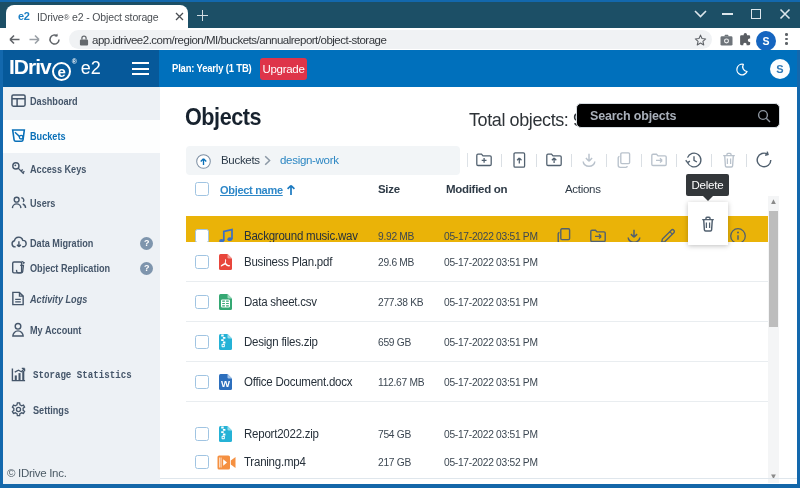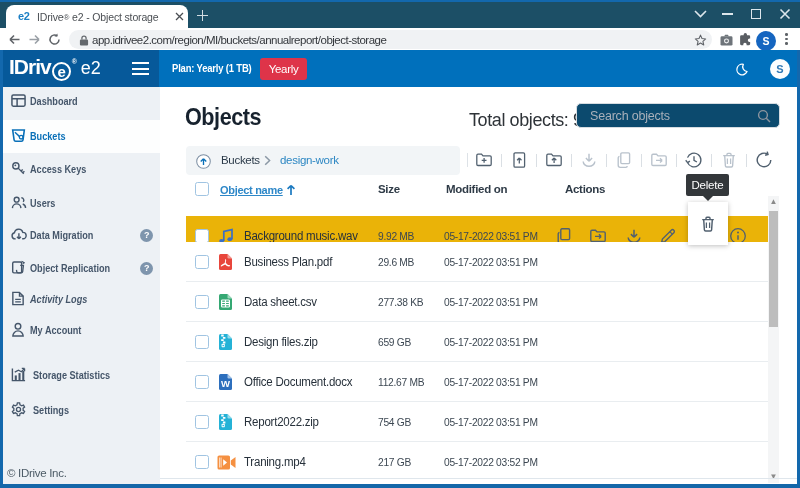--- a/index.html
+++ b/index.html
@@ -39,36 +39,36 @@
 .sitem.active { background:#fdfefe; border-left:3px solid #0a70b8; color:#0a70b8; height:33px; }
 .sitem.active .lbl { left:27px; }
 .sitem.active svg { left:8px; }
 .qbadge { position:absolute; left:140px; top:10px; width:13px; height:13px; border-radius:50%; background:#7e95ad; color:#fff; font-size:9px; font-weight:bold; text-align:center; line-height:13px; }
 #sfoot { position:absolute; left:7px; top:380px; font-size:11.5px; color:#4c5b66; letter-spacing:-0.3px; }
 
 
 #main { position:absolute; left:160px; top:87px; width:637px; height:398px; background:#fff; }
 #pageTitle { position:absolute; left:25px; top:16px; font-size:24px; font-weight:bold; color:#17222e; letter-spacing:-0.5px; transform:scaleX(0.9); transform-origin:left top; }
 #totObj { position:absolute; left:309px; top:23px; font-size:18px; color:#2e3338; letter-spacing:-0.4px; }
-#searchBox { position:absolute; left:416px; top:16px; width:204px; height:25px; border:1px solid #d6dce1; border-radius:5px; background:#0c4a6e; }
+#searchBox { position:absolute; left:416px; top:16px; width:204px; height:25px; border:1px solid #d6dce1; border-radius:5px; background:#000000;font-weight:bold; }
 #searchBox .ph { position:absolute; left:13px; top:5px; font-size:12.5px; color:#a9b0ba; letter-spacing:-0.2px; }
 #crumbBar { position:absolute; left:26px; top:59px; width:274px; height:29px; background:#f2f5f7; border-radius:4px; }
 #crumbBar .b1 { position:absolute; left:35px; top:8px; font-size:11.5px; color:#2b3a49; letter-spacing:-0.3px; }
 #crumbBar .b2 { position:absolute; left:94px; top:8px; font-size:11.5px; color:#2d87c3; letter-spacing:-0.3px; }
 #tbBorder { position:absolute; left:307px; top:66px; width:1px; height:14px; background:#dde2e7; }
 .tsep { position:absolute; top:67px; width:1px; height:13px; background:#dadfe4; }
 .tbico { position:absolute; top:64px; width:18px; height:18px; }
 
 
 .chk { position:absolute; width:14px; height:14px; border:1.2px solid #a0c4e2; border-radius:2.5px; background:#fff; }
 #thead { position:absolute; left:0; top:91px; width:608px; height:24px; background:#fff; }
 #thead .cname { position:absolute; left:60px; top:5.5px; font-size:11px; font-weight:bold; color:#2d87c8; letter-spacing:-0.3px;text-decoration:underline; }
 #thead .csize { position:absolute; left:218px; top:5px; font-size:11.5px; font-weight:bold; color:#2f3b47; letter-spacing:-0.3px; }
 #thead .cmod { position:absolute; left:286px; top:5px; font-size:11.5px; font-weight:bold; color:#2f3b47; letter-spacing:-0.3px; }
-#thead .cact { position:absolute; left:405px; top:5px; font-size:11.5px; font-weight:bold; color:#2f3b47; letter-spacing:-0.3px; }
+#thead .cact { position:absolute; left:405px; top:5px; font-size:11.5px; font-weight:normal; color:#2f3b47; letter-spacing:-0.3px; }
 .trow { position:absolute; left:26px; width:582px; height:40px; border-bottom:1px solid #e9edf0; background:#fff; }
 .trow .fname { position:absolute; left:58px; top:13px; font-size:12.5px; color:#27313b; letter-spacing:-0.25px; transform:scaleX(0.92); transform-origin:left top; white-space:nowrap; }
 .trow .fsize { position:absolute; left:192px; top:14px; font-size:11px; color:#3c4752; letter-spacing:-0.3px; transform:scaleX(0.93); transform-origin:left top; }
 .trow .fdate { position:absolute; left:258px; top:14px; font-size:11px; color:#3c4752; letter-spacing:-0.3px; transform:scaleX(0.93); transform-origin:left top; }
 .trow .fico { position:absolute; left:31px; top:11px; }
 .trow .chk { left:9px; top:13px; }
 .aico { position:absolute; top:11px; width:18px; height:18px; }
 
 
 #sbTrack { position:absolute; left:608px; top:109px; width:11px; height:287px; background:#f4f5f6; }
@@ -148,21 +148,21 @@
 <div id="apphead">
   <div id="logoband">
     <div class="abs" style="left:9px;top:5px;color:#fff;font-size:21px;font-weight:bold;letter-spacing:-1px;white-space:nowrap;">IDriv<span style="display:inline-block;position:relative;width:19px;height:19px;border:2px solid #fff;border-radius:50%;text-align:center;line-height:15px;font-size:15px;vertical-align:-3px;margin-left:1px;">e</span><span style="font-size:7px;vertical-align:10px;margin-left:1px;">®</span><span style="font-weight:normal;font-size:18px;letter-spacing:0;">&nbsp;e2</span></div>
     <div id="hamb">
         <b style="top:0;"></b>
         <b style="top:5.6px;"></b>
         <b style="top:11.2px;"></b>
       </div>
   </div>
   <div id="planTxt">Plan: Yearly (1 TB)</div>
-  <div id="upgBtn">Yearly</div>
+  <div id="upgBtn">Upgrade</div>
   <svg class="abs" style="left:735px;top:13px;" width="13" height="13" viewBox="0 0 15 15">
       <path d="M9.6 1.6 A6.1 6.1 0 1 0 13.9 9.9 A5.6 5.6 0 0 1 9.6 1.6 Z" fill="none" stroke="#fff" stroke-width="1.5" stroke-linejoin="round"></path>
     </svg>
   <div id="avatar">S</div>
 </div>
 
 <div id="sidebar">
   <div class="sitem" style="top:-2px;">
     <svg width="15" height="15" viewBox="0 0 16 16">
         <rect x="1" y="2" width="14" height="12" rx="1.5" fill="none" stroke="#45566a" stroke-width="1.6"></rect>
@@ -187,21 +187,21 @@
     <span class="lbl">Access Keys</span>
   </div>
   <div class="sitem" style="top:100px;">
     <svg width="16" height="15" viewBox="0 0 17 16">
         <circle cx="6" cy="5" r="2.6" fill="none" stroke="#45566a" stroke-width="1.5"></circle>
         <path d="M1.5 14 a4.5 4.5 0 0 1 9 0" fill="none" stroke="#45566a" stroke-width="1.5"></path>
         <path d="M11 3 a2.6 2.6 0 0 1 2 4.3 M12.5 9.6 a4.5 4.5 0 0 1 3 4.2" fill="none" stroke="#45566a" stroke-width="1.5"></path>
       </svg>
     <span class="lbl">Users</span>
   </div>
-  <div class="sitem" style="top:132px;padding-left:19px;">
+  <div class="sitem" style="top:140px;padding-left:19px;">
     <svg width="16" height="14" viewBox="0 0 17 15">
         <path d="M5 12.7 H4.2 a3.3 3.3 0 0 1 -0.6 -6.5 a4.6 4.6 0 0 1 9 -0.4 a3.4 3.4 0 0 1 0.3 6.8 H11.9" fill="none" stroke="#45566a" stroke-width="1.5"></path>
         <path d="M8.4 6.8 V12.6 M8.4 12.6 L6.3 10.5 M8.4 12.6 L10.5 10.5" stroke="#45566a" stroke-width="1.5" fill="none"></path>
       </svg>
     <span class="lbl">Data Migration</span>
     <span class="qbadge">?</span>
   </div>
   <div class="sitem" style="top:165px;">
     <svg width="16" height="16" viewBox="0 0 17 17">
         <rect x="1.8" y="2.2" width="9.5" height="11.5" rx="1.4" fill="none" stroke="#45566a" stroke-width="1.5"></rect>
@@ -219,21 +219,21 @@
       </svg>
     <span class="lbl">Activity Logs</span>
   </div>
   <div class="sitem" style="top:227px;">
     <svg width="14" height="15" viewBox="0 0 14 16">
         <circle cx="7" cy="4.6" r="3" fill="none" stroke="#45566a" stroke-width="1.5"></circle>
         <path d="M1.5 15 a5.5 5.5 0 0 1 11 0 Z" fill="none" stroke="#45566a" stroke-width="1.5"></path>
       </svg>
     <span class="lbl">My Account</span>
   </div>
-  <div class="sitem" style="top:272px;">
+  <div class="sitem" style="top:272px;font-family:Liberation Mono, monospace;">
     <svg width="15" height="15" viewBox="0 0 16 16">
         <path d="M1.5 1.5 V14.5 H15" fill="none" stroke="#45566a" stroke-width="1.5"></path>
         <rect x="4" y="9" width="2.2" height="5.5" fill="#45566a"></rect>
         <rect x="8" y="6.5" width="2.2" height="8" fill="#45566a"></rect>
         <rect x="12" y="4" width="2.2" height="10.5" fill="#45566a"></rect>
         <path d="M4 5.5 L8 3.5 L11 5 L14.5 1.5 M14.5 1.5 h-3 M14.5 1.5 v3" fill="none" stroke="#45566a" stroke-width="1.3"></path>
       </svg>
     <span class="lbl" style="left:33px;">Storage Statistics</span>
   </div>
   <div class="sitem" style="top:307px;">
@@ -398,21 +398,21 @@
     <span class="chk"></span>
     <svg class="fico" width="17" height="18" viewBox="0 0 17 18">
         <path d="M2 2.5 a1.5 1.5 0 0 1 1.5 -1.5 h7 L15 5.5 v10 a1.5 1.5 0 0 1 -1.5 1.5 h-10 A1.5 1.5 0 0 1 2 15.5 Z" fill="#2d6fbd"></path>
         <path d="M10.5 1 L15 5.5 h-3.3 a1.2 1.2 0 0 1 -1.2 -1.2 Z" fill="#a7c6e8"></path>
         <text x="8.5" y="13.5" font-size="9.5" font-weight="bold" fill="#fff" text-anchor="middle" font-family="Liberation Sans, sans-serif">W</text>
       </svg>
     <span class="fname">Office Document.docx</span>
     <span class="fsize">112.67 MB</span>
     <span class="fdate">05-17-2022 03:51 PM</span>
   </div>
-  <div class="trow" style="top:315px;">
+  <div class="trow" style="top:327px;">
     <span class="chk"></span>
     <svg class="fico" width="17" height="18" viewBox="0 0 17 18">
         <path d="M2 2.5 a1.5 1.5 0 0 1 1.5 -1.5 h7 L15 5.5 v10 a1.5 1.5 0 0 1 -1.5 1.5 h-10 A1.5 1.5 0 0 1 2 15.5 Z" fill="#25b2d6"></path>
         <path d="M10.5 1 L15 5.5 h-3.3 a1.2 1.2 0 0 1 -1.2 -1.2 Z" fill="#93dcec"></path>
         <path d="M4.2 1.6 h2.5 v1.9 h-2.5 Z M5.9 3.9 h2.5 v1.9 h-2.5 Z M4.2 6.2 h2.5 v1.9 h-2.5 Z M5.9 8.5 h2.5 v1.9 h-2.5 Z" fill="#fff"></path>
         <rect x="4.6" y="10.8" width="3.2" height="3.4" rx="0.6" fill="#fff"></rect>
         <rect x="5.5" y="11.9" width="1.4" height="1.3" fill="#25b2d6"></rect>
       </svg>
     <span class="fname">Report2022.zip</span>
     <span class="fsize">754 GB</span>

